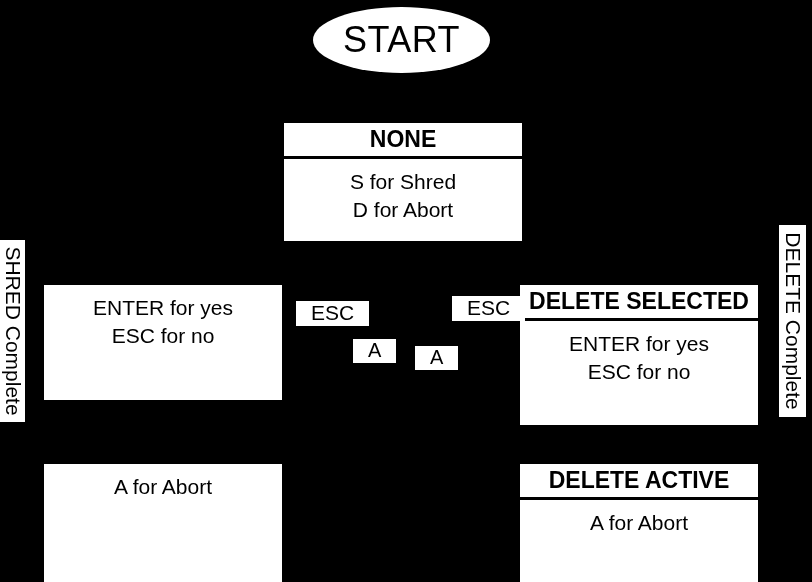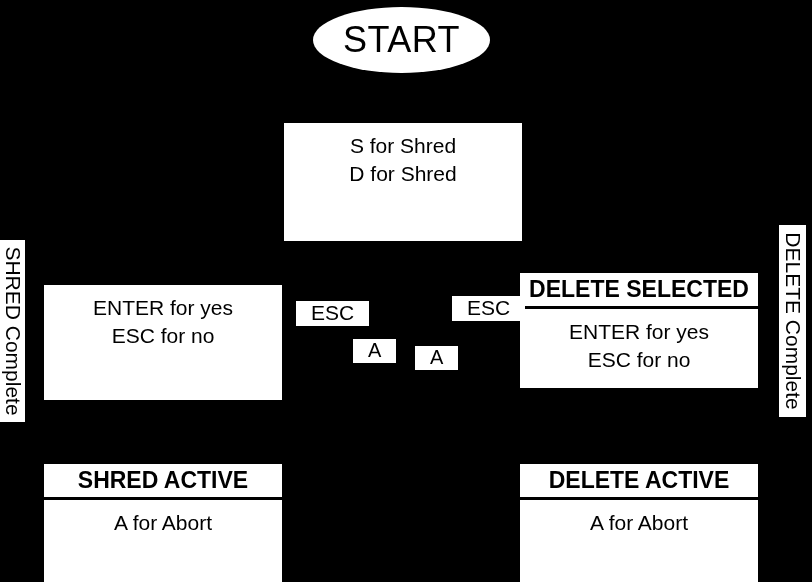--- a/index.html
+++ b/index.html
@@ -60,21 +60,21 @@
     text-align: center;
     line-height: 1.32;
     padding: 9px 6px 16px 6px;
     flex: 1;
   }
   .state-body .row { white-space: nowrap; }
 
   
   #box-none          { left: 284px; top: 123px;  width: 238px; height: 118px; }
   #box-shred-selected{ left: 44px;  top: 285px;  width: 238px; height: 115px; }
-  #box-delete-selected{left: 520px; top: 273px;  width: 238px; height: 115px; }
+  #box-delete-selected{left: 520px; top: 285px;  width: 238px; height: 140px; }
   #box-shred-active  { left: 44px;  top: 464px;  width: 238px; height: 126px; }
   #box-delete-active { left: 520px; top: 464px;  width: 238px; height: 126px; }
 
   
   .edge-label {
     position: absolute;
     background: #ffffff;
     color: #000000;
     font-size: 21px;
     line-height: 1.08;
@@ -108,43 +108,43 @@
 </head>
 <body>
 
 <div id="canvas">
 
   <div class="start-node">
     <span class="label">START</span>
   </div>
 
   <div class="state-box" id="box-none">
+    <div class="state-title">NONE</div>
     <div class="state-body">
       <div class="row">S for Shred</div>
-      <div class="row">D for Shred</div>
+      <div class="row">D for Abort</div>
     </div>
   </div>
 
   <div class="state-box" id="box-shred-selected">
     <div class="state-body">
       <div class="row">ENTER for yes</div>
       <div class="row">ESC for no</div>
     </div>
   </div>
 
   <div class="state-box" id="box-delete-selected">
     <div class="state-title">DELETE SELECTED</div>
     <div class="state-body">
       <div class="row">ENTER for yes</div>
       <div class="row">ESC for no</div>
     </div>
   </div>
 
   <div class="state-box" id="box-shred-active">
-    <div class="state-title">SHRED ACTIVE</div>
     <div class="state-body">
       <div class="row">A for Abort</div>
     </div>
   </div>
 
   <div class="state-box" id="box-delete-active">
     <div class="state-title">DELETE ACTIVE</div>
     <div class="state-body">
       <div class="row">A for Abort</div>
     </div>

